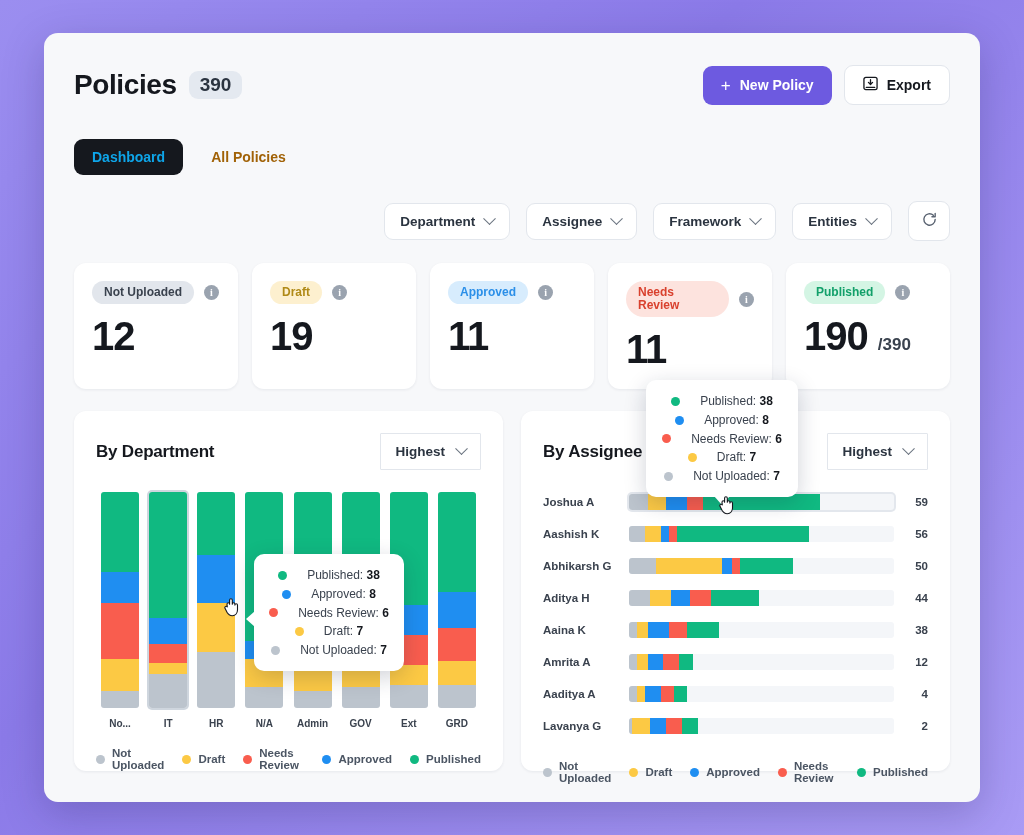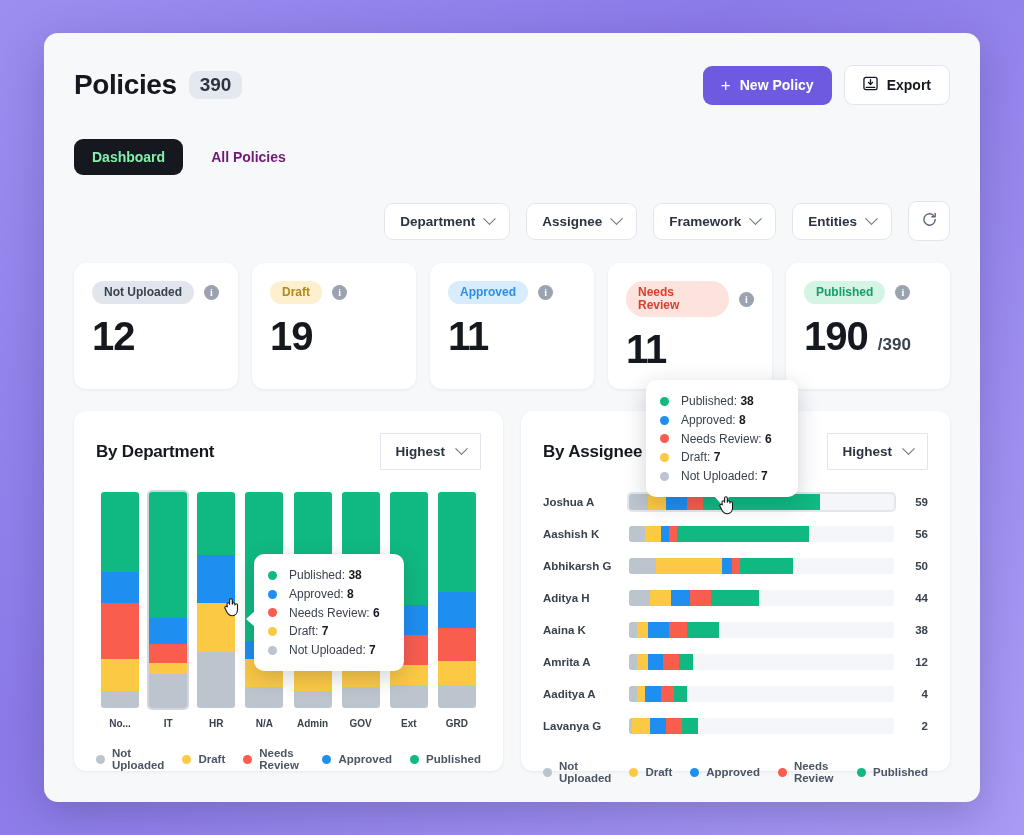--- a/index.html
+++ b/index.html
@@ -39,25 +39,25 @@
   .btn-primary .plus { font-size: 17px; line-height: 1; font-weight: 400; }
   .btn-ghost {
     display: flex; align-items: center; gap: 9px;
     background: #fff; color: #15181e; font-size: 14px; font-weight: 600;
     border: 1px solid #e2e6ec; border-radius: 9px; padding: 10px 18px; cursor: pointer;
   }
 
   
   .tabs { display: flex; align-items: center; gap: 10px; margin-top: 34px; }
   .tab {
-    font-size: 14px; font-weight: 600; color: #701a75;
+    font-size: 14px; font-weight: 600; color: #a16207;
     padding: 10px 18px; border-radius: 9px; cursor: pointer; background: transparent;
     border: none;
   }
-  .tab.active { background: #15181e; color: #86efac; }
+  .tab.active { background: #15181e; color: #0ea5e9; }
 
   
   .filters { display: flex; align-items: center; justify-content: flex-end; gap: 16px; margin-top: 26px; }
   .filter {
     display: flex; align-items: center; gap: 10px;
     background: #fff; border: 1px solid #e2e6ec; border-radius: 9px;
     padding: 10px 15px; font-size: 13.5px; font-weight: 600; color: #2b3440; cursor: pointer;
   }
   .chev { display:inline-block; width:9px; height:9px; border-right:1.7px solid #6b7480;
           border-bottom:1.7px solid #6b7480; transform: rotate(45deg) translate(-2px,-2px); }
@@ -111,21 +111,21 @@
   .assg-track { flex: 1; height: 16px; background: #f4f6f9; border-radius: 3px; display: flex; overflow: hidden; position: relative; }
   .assg-track.hl { box-shadow: 0 0 0 2px #e3e7ed; }
   .assg-val { width: 34px; text-align: right; font-size: 11.5px; color: #3a424e; font-weight: 600; flex: none; }
   .seg { height: 100%; cursor: pointer; }
 
   
   .tip {
     position: absolute; background: #fff; border-radius: 10px; padding: 12px 14px;
     box-shadow: 0 6px 22px rgba(20,30,60,.20); z-index: 30; width: 160px;
   }
-  .tip-row { display: flex; align-items: center; gap: 12px; font-size: 12px; color: #3a424e; line-height: 1.55; white-space: nowrap; }
+  .tip-row { display: flex; align-items: center; gap: 20px; font-size: 12px; color: #3a424e; line-height: 1.55; white-space: nowrap; justify-content: center; }
   .tip-row b { color: #15181e; font-weight: 700; }
   .tip-arrow { position: absolute; width: 0; height: 0; }
   .tip-arrow.down { bottom: -8px; left: 50%; margin-left: -8px;
       border-left: 8px solid transparent; border-right: 8px solid transparent; border-top: 9px solid #fff; }
   .tip-arrow.left { left: -8px; top: 48%;
       border-top: 8px solid transparent; border-bottom: 8px solid transparent; border-right: 9px solid #fff; }
 
   .cursor { position: absolute; z-index: 40; width: 18px; height: 20px; pointer-events: none; }
 </style>
 </head>

